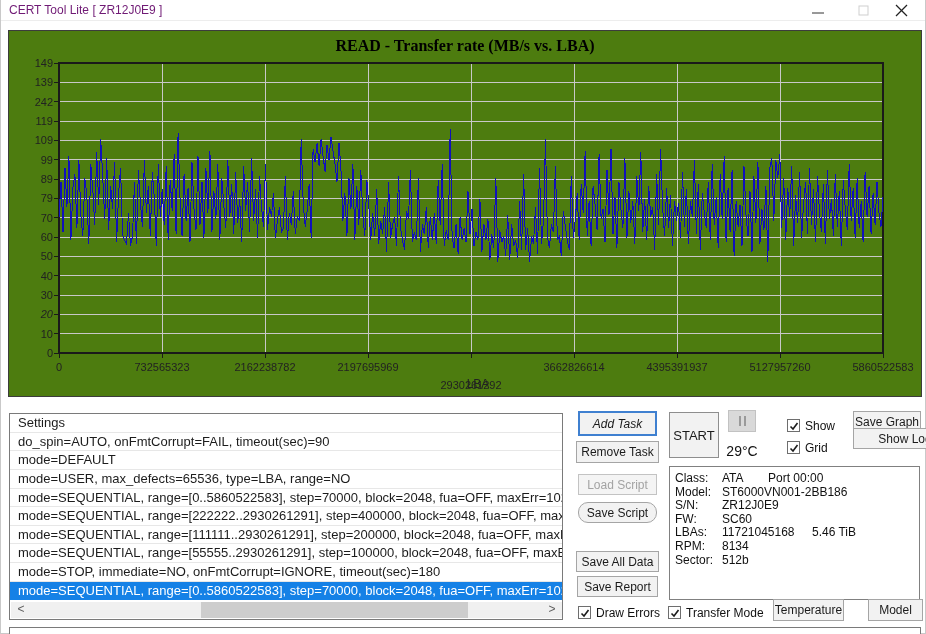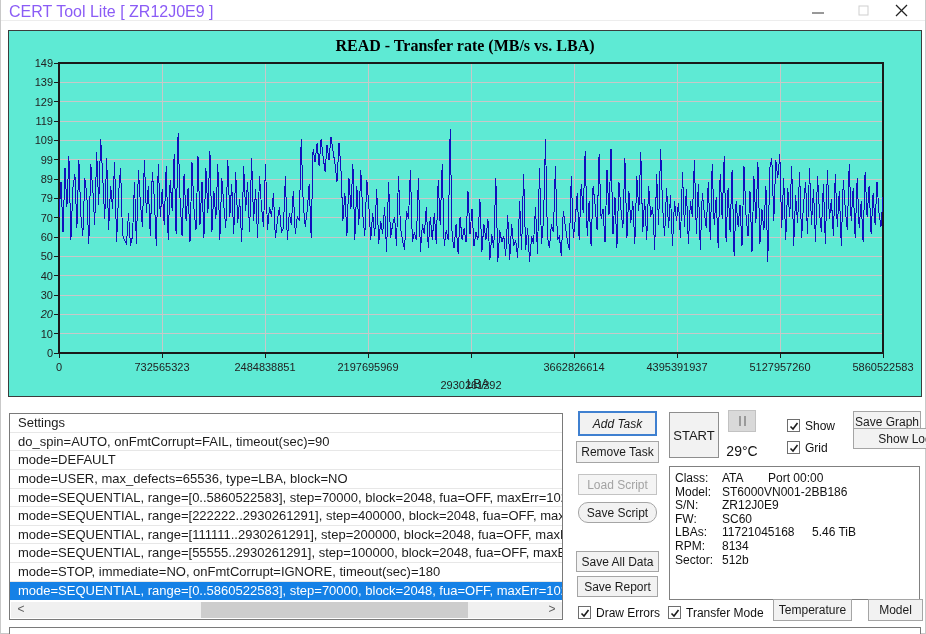--- a/index.html
+++ b/index.html
@@ -1,24 +1,24 @@
 <!DOCTYPE html>
 <html><head>
 <meta charset="utf-8">
 <style>
   * { margin:0; padding:0; box-sizing:border-box; }
   html,body { width:926px; height:634px; background:#fff; font-family:"Liberation Sans",sans-serif; overflow:hidden; }
   #app { position:relative; width:926px; height:634px; background:#fff; border:1px solid #c9c9c9; border-top:none; }
   .abs { position:absolute; }
   
   #titlebar { position:absolute; left:0; top:0; width:100%; height:21px; background:#fff; border-bottom:1px solid #ededed; }
-  #app-title { position:absolute; left:8px; top:3px; font-size:16px; color:#8b5cf6; }
+  #app-title { position:absolute; left:8px; top:3px; font-size:12px; color:#701a75; }
   .winbtn { position:absolute; top:0; width:34px; height:21px; display:flex; align-items:center; justify-content:center; }
   
-  #chart-panel { position:absolute; left:7px; top:30px; width:914px; height:367px; border:1px solid #3c3c3c; background:#5eead4; }
+  #chart-panel { position:absolute; left:7px; top:30px; width:914px; height:367px; border:1px solid #3c3c3c; background:#4d7c0f; }
   #chart-title { position:absolute; left:0; top:6px; width:100%; text-align:center; font-family:"Liberation Serif",serif; font-weight:bold; font-size:16px; color:#000; }
   #plot-svg { position:absolute; left:0; top:0; }
   .ylab { position:absolute; width:36px; text-align:right; font-size:11px; color:#222; }
   .xlab { position:absolute; width:90px; text-align:center; font-size:11px; color:#222; }
   #x-axis-title { position:absolute; text-align:center; font-size:12px; color:#222; }
   
   #settings-box { position:absolute; left:8px; top:413px; width:554px; height:207px; border:1px solid #7a7a7a; background:#fff; overflow:hidden; }
   .srow { height:18.65px; line-height:18px; padding-left:8px; border-bottom:1px solid #e7e7e7; white-space:nowrap; overflow:hidden; font-size:13px; color:#1c1c1c; }
   .srow.sel { background:#1581e6; color:#fff; border-bottom-color:#1581e6; }
   #hscroll { position:absolute; left:1px; bottom:1px; width:551px; height:16px; background:#f0f0f0; }
@@ -113,55 +113,55 @@
         <line x1="668" y1="322" x2="668" y2="327" stroke="#1a1a1a" stroke-width="1" shape-rendering="crispEdges"></line>
         <line x1="771" y1="322" x2="771" y2="327" stroke="#1a1a1a" stroke-width="1" shape-rendering="crispEdges"></line>
         <line x1="874" y1="322" x2="874" y2="327" stroke="#1a1a1a" stroke-width="1" shape-rendering="crispEdges"></line>
         <rect x="50" y="32" width="824" height="290" fill="none" stroke="#1a1a1a" stroke-width="2" shape-rendering="crispEdges"></rect>
         <polyline points="50.0,185.8 52.0,150.7 54.0,201.3 56.0,137.1 57.9,176.0 59.9,125.4 61.9,209.1 63.9,156.6 65.9,142.9 67.9,197.4 69.9,129.3 71.8,183.8 73.8,205.2 75.8,146.8 77.8,164.3 79.8,213.0 81.8,133.2 83.8,158.5 85.7,193.5 87.7,121.5 89.7,174.1 91.7,107.9 93.7,144.9 95.7,187.7 97.7,127.4 99.6,199.4 101.6,154.6 103.6,178.0 105.6,131.3 107.6,211.1 109.6,162.4 111.6,137.1 113.5,203.3 115.5,209.1 117.5,213.0 119.5,181.9 121.5,215.0 123.5,205.2 125.5,150.7 127.4,213.0 129.4,139.0 131.4,172.1 133.4,195.5 135.4,129.3 137.4,181.9 139.3,154.6 141.3,205.2 143.3,141.0 145.3,166.3 147.3,215.0 149.3,133.2 151.3,185.8 153.2,158.5 155.2,193.5 157.2,135.2 159.2,209.1 161.2,148.8 163.2,179.9 165.2,123.5 167.1,203.3 169.1,102.1 171.1,170.2 173.1,205.2 175.1,142.9 177.1,189.7 179.1,156.6 181.0,211.1 183.0,131.3 185.0,178.0 187.0,199.4 189.0,125.4 191.0,193.5 193.0,150.7 194.9,207.2 196.9,137.1 198.9,181.9 200.9,119.6 202.9,201.3 204.9,160.5 206.9,187.7 208.8,133.2 210.8,209.1 212.8,146.8 214.8,174.1 216.8,197.4 218.8,129.3 220.8,185.8 222.7,152.7 224.7,203.3 226.7,141.0 228.7,191.6 230.7,168.2 232.7,211.1 234.7,135.2 236.6,179.9 238.6,150.7 240.6,201.3 242.6,127.4 244.6,189.7 246.6,158.5 248.6,207.2 250.5,144.9 252.5,176.0 254.5,195.5 256.5,133.2 258.5,199.4 260.5,176.0 262.5,185.8 264.4,162.4 266.4,207.2 268.4,189.7 270.4,176.0 272.4,201.3 274.4,197.4 276.4,144.9 278.3,209.1 280.3,181.9 282.3,193.5 284.3,160.5 286.3,203.3 288.3,185.8 290.3,189.7 292.2,107.9 294.2,172.1 296.2,195.5 298.2,179.9 300.2,152.7 302.2,207.2 304.1,117.6 306.1,131.3 308.1,111.8 310.1,135.2 312.1,107.9 314.1,125.4 316.1,141.0 318.0,113.7 320.0,129.3 322.0,106.0 324.0,119.6 326.0,133.2 328.0,150.7 330.0,111.8 331.9,137.1 333.9,189.7 335.9,162.4 337.9,205.2 339.9,146.8 341.9,178.0 343.9,133.2 345.8,209.1 347.8,154.6 349.8,193.5 351.8,139.0 353.8,183.8 355.8,205.2 357.8,148.8 359.7,172.1 361.7,209.1 363.7,181.9 365.7,205.2 367.7,158.5 369.7,213.0 371.7,189.7 373.6,203.3 375.6,176.0 377.6,220.8 379.6,150.7 381.6,207.2 383.6,193.5 385.6,185.8 387.5,215.0 389.5,144.9 391.5,197.4 393.5,209.1 395.5,218.8 397.5,179.9 399.5,187.7 401.4,139.0 403.4,211.1 405.4,201.3 407.4,209.1 409.4,146.8 411.4,220.8 413.4,193.5 415.3,203.3 417.3,176.0 419.3,216.9 421.3,185.8 423.3,209.1 425.3,181.9 427.3,213.0 429.2,148.8 431.2,193.5 433.2,133.2 435.2,215.0 437.2,199.4 439.2,209.1 441.2,98.2 443.1,205.2 445.1,216.9 447.1,193.5 449.1,222.7 451.1,185.8 453.1,209.1 455.1,197.4 457.0,211.1 459.0,160.5 461.0,203.3 463.0,178.0 465.0,215.0 467.0,201.3 468.9,209.1 470.9,168.2 472.9,220.8 474.9,193.5 476.9,209.1 478.9,187.7 480.9,228.6 482.8,203.3 484.8,216.9 486.8,146.8 488.8,230.5 490.8,199.4 492.8,211.1 494.8,205.2 496.7,224.7 498.7,183.8 500.7,228.6 502.7,193.5 504.7,215.0 506.7,209.1 508.7,226.6 510.6,170.2 512.6,218.8 514.6,142.9 516.6,218.8 518.6,197.4 520.6,230.5 522.6,205.2 524.5,213.0 526.5,176.0 528.5,222.7 530.5,137.1 532.5,213.0 534.5,189.7 536.5,107.9 538.4,205.2 540.4,216.9 542.4,193.5 544.4,201.3 546.4,135.2 548.4,209.1 550.4,205.2 552.3,224.7 554.3,179.9 556.3,195.5 558.3,209.1 560.3,218.8 562.3,144.9 564.3,207.2 566.2,189.7 568.2,162.4 570.2,209.1 572.2,152.7 574.2,181.9 576.2,119.6 578.2,205.2 580.1,170.2 582.1,215.0 584.1,154.6 586.1,174.1 588.1,199.4 590.1,123.5 592.1,187.7 594.0,178.0 596.0,211.1 598.0,139.0 600.0,183.8 602.0,117.6 604.0,203.3 606.0,166.3 607.9,216.9 609.9,150.7 611.9,178.0 613.9,197.4 615.9,127.4 617.9,207.2 619.9,160.5 621.8,191.6 623.8,170.2 625.8,213.0 627.8,144.9 629.8,179.9 631.8,121.5 633.7,201.3 635.7,168.2 637.7,209.1 639.7,154.6 641.7,185.8 643.7,176.0 645.7,218.8 647.6,142.9 649.6,193.5 651.6,117.6 653.6,176.0 655.6,205.2 657.6,156.6 659.6,197.4 661.5,164.3 663.5,215.0 665.5,170.2 667.5,189.7 669.5,172.1 671.5,207.2 673.5,141.0 675.4,195.5 677.4,158.5 679.4,213.0 681.4,170.2 683.4,185.8 685.4,129.3 687.4,203.3 689.3,152.7 691.3,218.8 693.3,162.4 695.3,181.9 697.3,197.4 699.3,150.7 701.3,209.1 703.2,133.2 705.2,193.5 707.2,166.3 709.2,216.9 711.2,142.9 713.2,187.7 715.2,125.4 717.1,211.1 719.1,156.6 721.1,201.3 723.1,139.0 725.1,224.7 727.1,170.2 729.1,195.5 731.0,174.1 733.0,215.0 735.0,135.2 737.0,183.8 739.0,205.2 741.0,160.5 743.0,220.8 744.9,144.9 746.9,191.6 748.9,131.3 750.9,213.0 752.9,178.0 754.9,199.4 756.9,154.6 758.8,230.5 760.8,137.1 762.8,127.4 764.8,189.7 766.8,129.3 768.8,146.8 770.8,123.5 772.7,197.4 774.7,146.8 776.7,209.1 778.7,156.6 780.7,185.8 782.7,135.2 784.7,215.0 786.6,164.3 788.6,191.6 790.6,141.0 792.6,207.2 794.6,172.1 796.6,150.7 798.5,203.3 800.5,137.1 802.5,193.5 804.5,158.5 806.5,211.1 808.5,144.9 810.5,181.9 812.4,201.3 814.4,152.7 816.4,213.0 818.4,139.0 820.4,187.7 822.4,168.2 824.4,205.2 826.3,142.9 828.3,195.5 830.3,160.5 832.3,215.0 834.3,148.8 836.3,178.0 838.3,199.4 840.2,133.2 842.2,189.7 844.2,156.6 846.2,207.2 848.2,146.8 850.2,197.4 852.2,170.2 854.1,211.1 856.1,141.0 858.1,185.8 860.1,154.6 862.1,203.3 864.1,162.4 866.1,193.5 868.0,150.7 870.0,181.9 872.0,195.5 874.0,166.3" fill="none" stroke="#1010bc" stroke-width="1" shape-rendering="crispEdges"></polyline>
       </svg>
     <div id="chart-title">READ - Transfer rate (MB/s vs. LBA)</div>
     <div id="y-labels">
         <div class="ylab" style="left: 8px; top: 26px;">149</div>
         <div class="ylab" style="left: 8px; top: 45.3333px;">139</div>
-        <div class="ylab" style="left: 8px; top: 64.6667px;">129</div>
+        <div class="ylab" style="left: 8px; top: 64.6667px;">242</div>
         <div class="ylab" style="left: 8px; top: 84px;">119</div>
         <div class="ylab" style="left: 8px; top: 103.333px;">109</div>
         <div class="ylab" style="left: 8px; top: 122.667px;">99</div>
         <div class="ylab" style="left: 8px; top: 142px;">89</div>
         <div class="ylab" style="left: 8px; top: 161.333px;">79</div>
         <div class="ylab" style="left: 8px; top: 180.667px;">70</div>
         <div class="ylab" style="left: 8px; top: 200px;">60</div>
         <div class="ylab" style="left: 8px; top: 219.333px;">50</div>
         <div class="ylab" style="left: 8px; top: 238.667px;">40</div>
         <div class="ylab" style="left: 8px; top: 258px;">30</div>
         <div class="ylab" style="left: 8px; top: 277.333px; font-style: italic;">20</div>
         <div class="ylab" style="left: 8px; top: 296.667px;">10</div>
         <div class="ylab" style="left: 8px; top: 316px;">0</div>
       </div>
     <div id="x-labels">
         <div class="xlab" style="left: 5px; top: 330px;">0</div>
         <div class="xlab" style="left: 108px; top: 330px;">732565323</div>
-        <div class="xlab" style="left: 211px; top: 330px;">2484838851</div>
+        <div class="xlab" style="left: 211px; top: 330px;">2162238782</div>
         <div class="xlab" style="left: 314px; top: 330px;">2197695969</div>
         <div class="xlab" style="left: 417px; top: 348px;">2930261292</div>
         <div class="xlab" style="left: 520px; top: 330px;">3662826614</div>
         <div class="xlab" style="left: 623px; top: 330px;">4395391937</div>
         <div class="xlab" style="left: 726px; top: 330px;">5127957260</div>
         <div class="xlab" style="left: 829px; top: 330px;">5860522583</div>
       </div>
     <div id="x-axis-title" style="left:437px; top:346px; width:64px;">LBA</div>
   </div>
 
   <div id="settings-box">
     <div id="settings-rows">
         <div class="srow">Settings</div>
         <div class="srow">do_spin=AUTO, onFmtCorrupt=FAIL, timeout(sec)=90</div>
         <div class="srow">mode=DEFAULT</div>
-        <div class="srow">mode=USER, max_defects=65536, type=LBA, block=NO</div>
+        <div class="srow">mode=USER, max_defects=65536, type=LBA, range=NO</div>
         <div class="srow">mode=SEQUENTIAL, range=[0..5860522583], step=70000, block=2048, fua=OFF, maxErr=1024, block_to=5000.0</div>
         <div class="srow">mode=SEQUENTIAL, range=[222222..2930261291], step=400000, block=2048, fua=OFF, maxErr=1024, block_to=5000.0</div>
         <div class="srow">mode=SEQUENTIAL, range=[111111..2930261291], step=200000, block=2048, fua=OFF, maxErr=1024, block_to=5000.0</div>
         <div class="srow">mode=SEQUENTIAL, range=[55555..2930261291], step=100000, block=2048, fua=OFF, maxErr=1024, block_to=5000.0</div>
         <div class="srow">mode=STOP, immediate=NO, onFmtCorrupt=IGNORE, timeout(sec)=180</div>
         <div class="srow sel">mode=SEQUENTIAL, range=[0..5860522583], step=70000, block=2048, fua=OFF, maxErr=1024, block_to=5000.0</div>
       </div>
     <div id="hscroll">
       <div class="scroll-arrow" style="left:2px;">&lt;</div>
       <div id="scroll-thumb"></div>
@@ -238,16 +238,16 @@
         <polyline points="2.5,6.5 5,9 9.5,3" fill="none" stroke="#1c1c1c" stroke-width="1.6"></polyline>
       </svg>
   </span>
   <span class="cblabel" style="left:595px; top:606px;">Draw Errors</span>
   <span class="cb" style="left:667px; top:606px;">
     <svg width="13" height="13">
         <polyline points="2.5,6.5 5,9 9.5,3" fill="none" stroke="#1c1c1c" stroke-width="1.6"></polyline>
       </svg>
   </span>
   <span class="cblabel" style="left:685px; top:606px;">Transfer Mode</span>
-  <div class="btn" style="left:772px; top:599px; width:79px; height:22px;">Temperature</div>
+  <div class="btn" style="left:772px; top:599px; width:71px; height:22px;">Temperature</div>
   <div class="btn" style="left:867px; top:599px; width:55px; height:22px;">Model</div>
 
 </div>
 
 </body></html>

